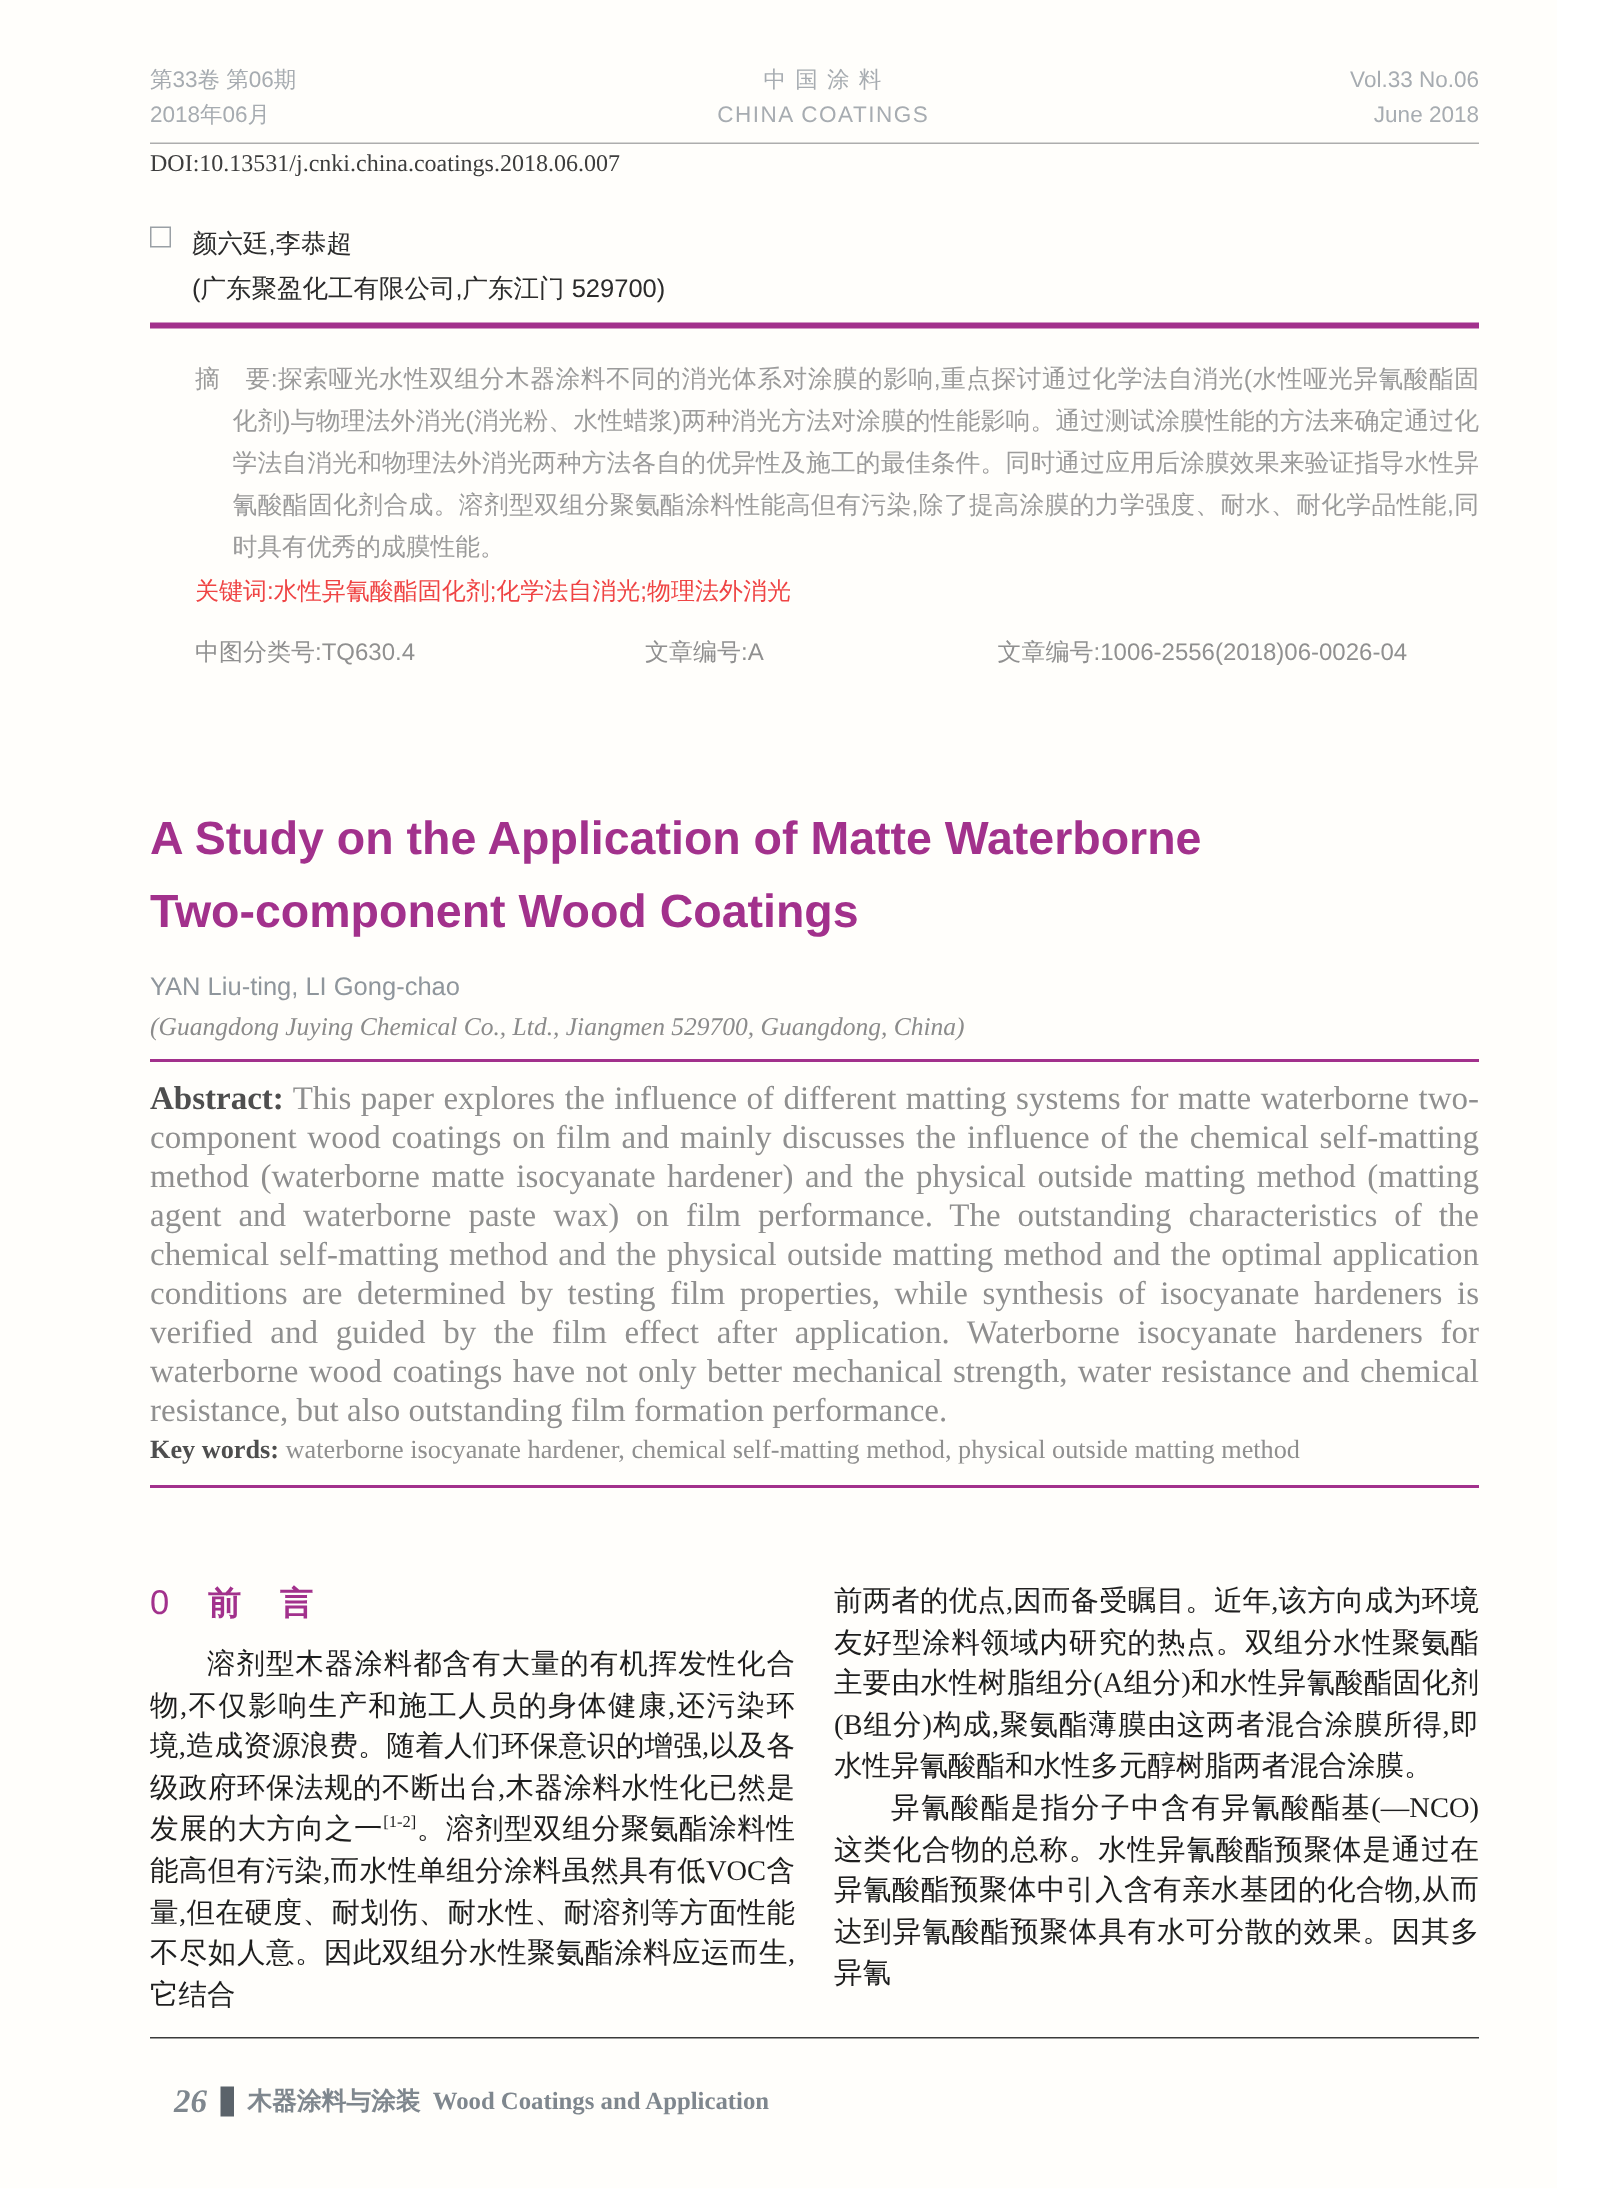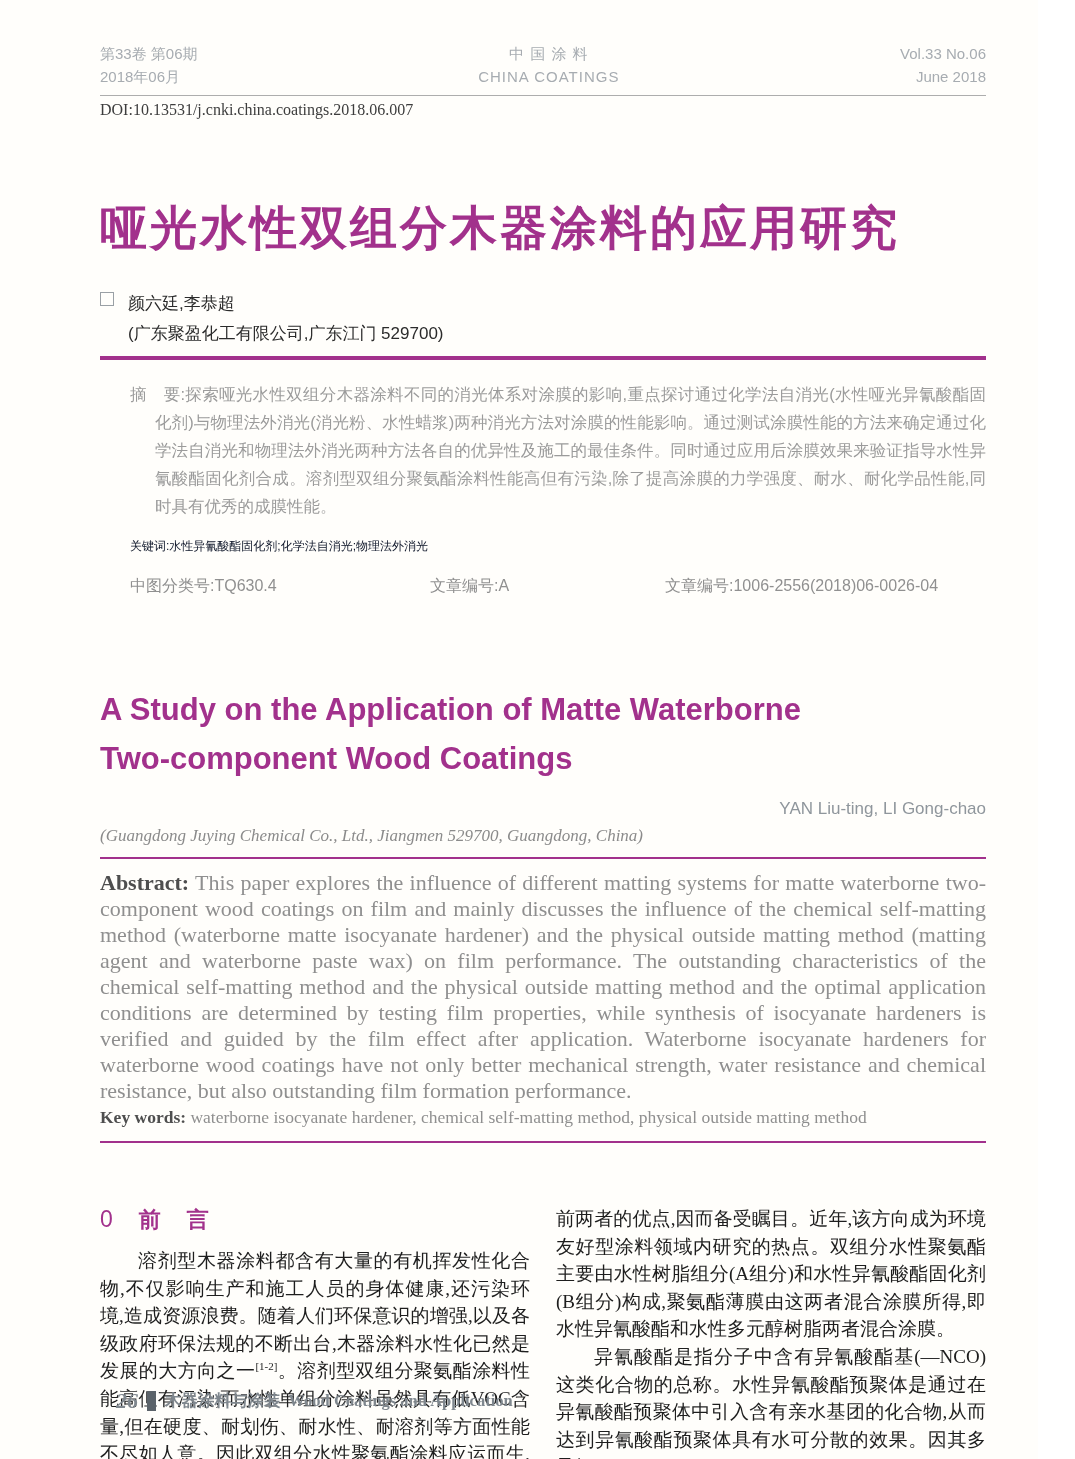--- a/index.html
+++ b/index.html
@@ -51,38 +51,38 @@
   }
 
   
   .abs-cn {
     margin-top:20px;
     color:#9b9b9b; font-size:16.5px; line-height:28px;
     text-align:justify;
     padding-left:55px; text-indent:-25px;
   }
   .kw-cn {
-    margin-top:12px; padding-left:30px;
-    color:#0f172a; font-size:12px; line-height:28px;
+    margin-top:2px; padding-left:30px;
+    color:#ef4444; font-size:16px; line-height:28px;
   }
   .clc-row {
     margin-top:16px; padding-left:30px; display:flex;
     color:#909090; font-size:16px;
   }
   .clc-row .c1 { width:300px; }
   .clc-row .c2 { width:235px; }
 
   
   .en-title {
     margin-top:88px;
     color:var(--accent);
     font-size:31px; line-height:49px; font-weight:bold;
     font-family:"Liberation Sans", sans-serif;
   }
-  .en-authors { margin-top:16px; color:#8f969c; font-size:17px;text-align:right; }
+  .en-authors { margin-top:16px; color:#8f969c; font-size:17px; }
   .en-affil {
     margin-top:7px; color:#8b8b8b; font-size:17px;
     font-family:"Liberation Serif", serif; font-style:italic;
   }
   .rule-thin { height:2px; background:var(--accent); margin-top:11px; }
   .abs-en {
     margin-top:11px;
     font-family:"Liberation Serif", serif;
     color:#8f8f8f; font-size:22px; line-height:26px;
     text-align:justify;
@@ -150,21 +150,20 @@
       <div>中 国 涂 料</div>
       <div>CHINA COATINGS</div>
     </div>
     <div class="col right">
       <div>Vol.33  No.06</div>
       <div>June  2018</div>
     </div>
   </div>
   <div class="doi">DOI:10.13531/j.cnki.china.coatings.2018.06.007</div>
 
-  <h1 class="cn-title">哑光水性双组分木器涂料的应用研究</h1>
   <div class="authors-row">
     <span class="author-box"></span>
     <span>颜六廷,李恭超</span>
   </div>
   <div class="affil-cn">(广东聚盈化工有限公司,广东江门  529700)</div>
   <div class="rule-thick"></div>
 
   <p class="abs-cn"><span>摘　要:</span><span>探索哑光水性双组分木器涂料不同的消光体系对涂膜的影响,重点探讨通过化学法自消光(水性哑光异氰酸酯固化剂)与物理法外消光(消光粉、水性蜡浆)两种消光方法对涂膜的性能影响。通过测试涂膜性能的方法来确定通过化学法自消光和物理法外消光两种方法各自的优异性及施工的最佳条件。同时通过应用后涂膜效果来验证指导水性异氰酸酯固化剂合成。溶剂型双组分聚氨酯涂料性能高但有污染,除了提高涂膜的力学强度、耐水、耐化学品性能,同时具有优秀的成膜性能。</span></p>
   <p class="kw-cn"><span>关键词:</span><span>水性异氰酸酯固化剂;化学法自消光;物理法外消光</span></p>
   <div class="clc-row">

